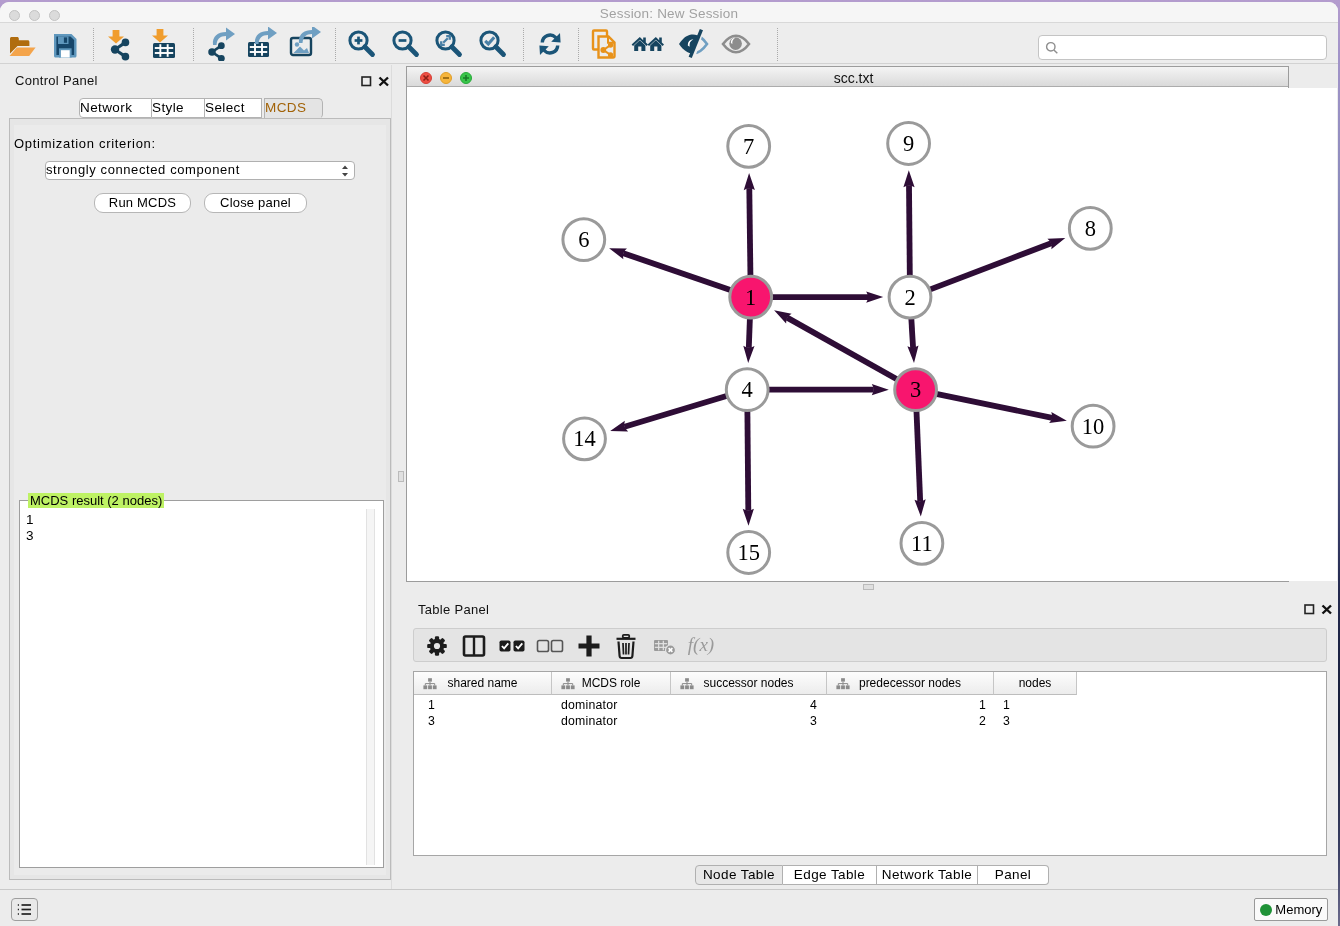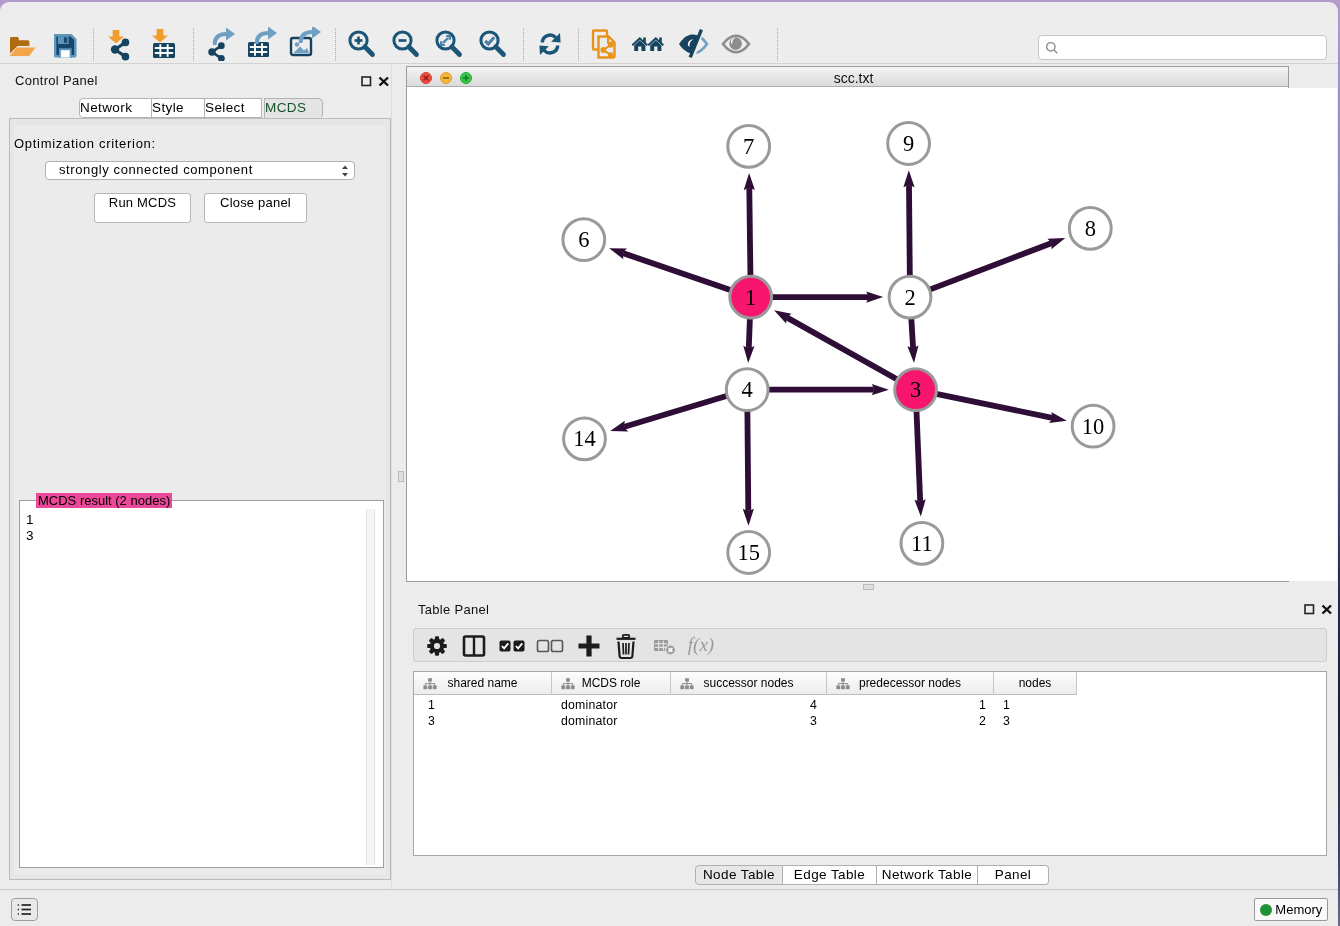--- a/index.html
+++ b/index.html
@@ -11,38 +11,44 @@
 .ti{position:absolute;top:4px}
 .tsep{position:absolute;top:5px;height:33px;border-left:1px dotted #aaa}
 .search{position:absolute;left:1038px;top:12px;width:289px;height:25px;background:#fff;border:1px solid #c4c4c4;border-radius:4px}
 .cpanel{position:absolute;left:0;top:63px;width:392px;height:824px;background:#ececec;border-right:1px solid #dcdcdc}
 .paneltitle{font-size:13px;color:#111;letter-spacing:0.3px}
 .winbtn{position:absolute;top:11px}
 .tabrow{position:absolute;top:33px;left:0;width:100%;height:20px}
 .tab{position:absolute;top:0;height:20px;background:#fff;border:1px solid #b3b3b3;font-size:13.5px;letter-spacing:0.4px;line-height:18px;color:#000}
 .mcdsbox{position:absolute;left:9px;top:53px;width:382px;height:762px;background:#e6e6e6;border:1px solid #bbb}
 .mcdsinner{position:absolute;left:4px;top:6px;right:4px;bottom:4px;background:#ebebeb}
-.combo{position:absolute;left:31px;top:36px;width:310px;height:19px;background:#fff;border:1px solid #b0b0b0;border-radius:4px;font-size:13px;letter-spacing:0.6px;line-height:16px;padding-left:13px;color:#000}
-.btn{position:absolute;height:30px;background:#fff;border:1px solid #b6b6b6;border-radius:3px;font-size:13px;letter-spacing:0.2px;text-align:center;line-height:18px;color:#000}
+.combo{position:absolute;left:31px;top:36px;width:310px;height:19px;background:#fff;border:1px solid #b0b0b0;border-radius:4px;font-size:13px;letter-spacing:0.6px;line-height:16px;color:#000}
+.btn{position:absolute;height:20px;background:#fff;border:1px solid #b6b6b6;border-radius:9px;font-size:13px;letter-spacing:0.2px;text-align:center;line-height:18px;color:#000}
 .groupbox{position:absolute;left:5px;top:375px;width:365px;height:368px;background:#fff;border:1px solid #9e9e9e}
-.grouplabel{position:absolute;left:16px;top:-8px;background:#ec4899;font-size:13px;padding:0 2px;color:#000}
+.grouplabel{position:absolute;left:8px;top:-8px;background:#bef264;font-size:13px;padding:0 2px;color:#000}
 .netwin{position:absolute;left:406px;top:64px;width:883px;height:516px;background:#fff;border:1px solid #9c9c9c}
 .nettitle{position:absolute;left:0;top:0;width:100%;height:20px;background:linear-gradient(#f4f4f4,#dadada);border-bottom:1px solid #acacac}
 .ntl{position:absolute;top:4.5px;width:12px;height:12px;border-radius:50%}
 .tpanel{position:absolute;left:406px;top:590px;width:932px;height:297px;background:#ececec}
 .tptoolbar{position:absolute;left:7px;top:36px;width:914px;height:34px;background:#e4e4e4;border:1px solid #cdcdcd;border-radius:3px}
 .tpi{position:absolute;top:2px}
 .dtable{position:absolute;left:7px;top:79px;width:914px;height:185px;background:#fff;border:1px solid #a6a6a6}
 .th{position:absolute;top:0;height:23px;background:linear-gradient(#fdfdfd,#ececec);border-right:1px solid #c6c6c6;border-bottom:1px solid #bdbdbd;font-size:12px;text-align:center;line-height:22px;color:#000}
 .td{position:absolute;height:16px;font-size:12.3px;letter-spacing:0.2px;line-height:16px;color:#000}
 .btab{position:absolute;top:273px;height:20px;background:#fff;border:1px solid #b0b0b0;font-size:13.5px;letter-spacing:0.4px;text-align:center;line-height:18px;color:#000}
 .statusbar{position:absolute;left:0;top:887px;width:1338px;height:37px;background:#ececec;border-top:1px solid #c9c9c9}
 </style></head>
 <body>
 <div class="win">
+ <div class="titlebar">
+  <span class="tl" style="left:9px"></span>
+      <span class="tl" style="left:29px"></span>
+      <span class="tl" style="left:49px"></span>
+  <div class="title">Session: New Session</div>
+ </div>
  <div class="toolbar">
       <div class="tsep" style="left:93px"></div>
       <div class="tsep" style="left:193px"></div>
       <div class="tsep" style="left:335px"></div>
       <div class="tsep" style="left:523px"></div>
       <div class="tsep" style="left:578px"></div>
       <div class="tsep" style="left:777px"></div>
       <svg class="ti" style="left:5px" width="34" height="34" viewBox="0 0 34 34">
         <path d="M5,26.5 L5,11.5 C5,10.6 5.7,10 6.6,10 L12.2,10 C13.1,10 13.8,10.6 13.8,11.5 L13.8,13.3 L22.8,13.3 C23.7,13.3 24.4,14 24.4,14.9 L24.4,19 L12.5,19 Z" fill="#b06c0e"></path>
         <path d="M11.8,20.6 L30.6,20.6 L24.2,29 L4.6,29 Z" fill="#f4a44b"></path>
@@ -178,21 +184,21 @@
   <svg class="winbtn" style="left:361px" width="11" height="11">
         <rect x="1" y="1" width="8.5" height="8.5" fill="none" stroke="#222" stroke-width="1.6"></rect>
       </svg>
   <svg class="winbtn" style="left:378px" width="12" height="11">
         <path d="M1.5,1.5 L10,9.5 M10,1.5 L1.5,9.5" stroke="#111" stroke-width="2.4"></path>
       </svg>
   <div class="tabrow">
    <div class="tab" style="left:79px;width:73px;border-radius:4px 0 0 4px">Network</div>
    <div class="tab" style="left:152px;width:53px;border-left:none">Style</div>
    <div class="tab" style="left:205px;width:57px;border-left:none">Select</div>
-   <div class="tab" style="left:264px;width:59px;background:#e4e4e4;color:#14532d;border-radius:0 5px 5px 0;border-bottom-color:#e4e4e4;height:21px">MCDS</div>
+   <div class="tab" style="left:264px;width:59px;background:#e4e4e4;color:#a16207;border-radius:0 5px 5px 0;border-bottom-color:#e4e4e4;height:21px">MCDS</div>
   </div>
   <div class="mcdsbox">
    <div class="mcdsinner">
     <div style="position:absolute;left:0;top:11px;width:100%;text-align:left;font-size:13px;letter-spacing:0.7px">Optimization criterion:</div>
     <div class="combo">strongly connected component
       <svg width="10" height="14" viewBox="0 0 10 14" style="position:absolute;right:4px;top:2px">
               <path d="M2,5 L5,1.5 L8,5 Z M2,9 L5,12.5 L8,9 Z" fill="#444"></path>
             </svg>
     </div>
     <div class="btn" style="left:80px;top:68px;width:97px">Run MCDS</div>

